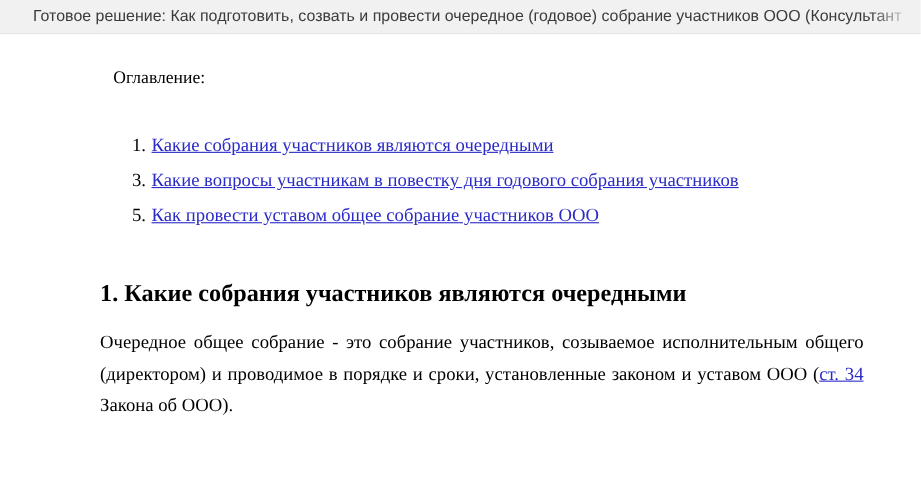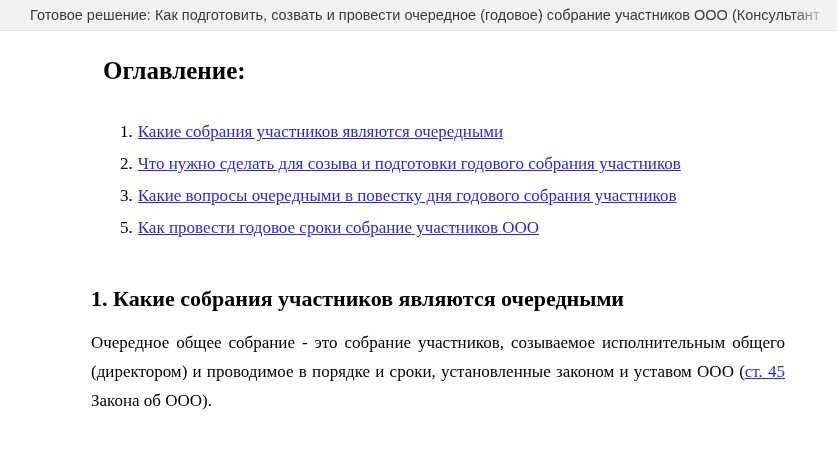--- a/index.html
+++ b/index.html
@@ -38,22 +38,22 @@
     width: 46px; height: 100%;
     background: linear-gradient(to right, rgba(241,241,242,0), #f1f1f2 85%);
     pointer-events: none;
   }
 
   
   .content {
     margin: 0 52px 0 91px;
   }
   .toc-heading {
-    font-size: 25px;
-    font-weight: bold;
+    font-size: 16px;
+    font-weight: normal;
     margin: 26px 0 33px 12px;
     line-height: 28px;
   }
   .toc-item {
     font-size: 17px;
     line-height: 27px;
     margin: 0 0 5px 0;
     padding-left: 4px;
     text-indent: 25px;
   }
@@ -90,29 +90,26 @@
 
 <div class="content">
 
   <h2 class="toc-heading">Оглавление:</h2>
 
   <div class="toc">
     <p class="toc-item">
       <span class="toc-num">1.</span><a href="#" class="doc-link">Какие собрания участников являются очередными</a>
     </p>
     <p class="toc-item">
-      <span class="toc-num">2.</span><a href="#" class="doc-link">Что нужно сделать для созыва и подготовки годового собрания участников</a>
+      <span class="toc-num">3.</span><a href="#" class="doc-link">Какие вопросы участникам в повестку дня годового собрания участников</a>
     </p>
     <p class="toc-item">
-      <span class="toc-num">3.</span><a href="#" class="doc-link">Какие вопросы очередными в повестку дня годового собрания участников</a>
-    </p>
-    <p class="toc-item">
-      <span class="toc-num">5.</span><a href="#" class="doc-link">Как провести годовое сроки собрание участников ООО</a>
+      <span class="toc-num">5.</span><a href="#" class="doc-link">Как провести уставом общее собрание участников ООО</a>
     </p>
   </div>
 
   <h3 class="section-heading">1. Какие собрания участников являются очередными</h3>
 
   <p class="body-par">
-    <span>Очередное общее собрание - это собрание участников, созываемое исполнительным общего (директором) и проводимое в порядке и сроки, установленные законом и уставом ООО (</span><a href="#" class="doc-link">ст. 45</a><span> Закона об ООО).</span>
+    <span>Очередное общее собрание - это собрание участников, созываемое исполнительным общего (директором) и проводимое в порядке и сроки, установленные законом и уставом ООО (</span><a href="#" class="doc-link">ст. 34</a><span> Закона об ООО).</span>
   </p>
 
 </div>
 
 </body></html>

